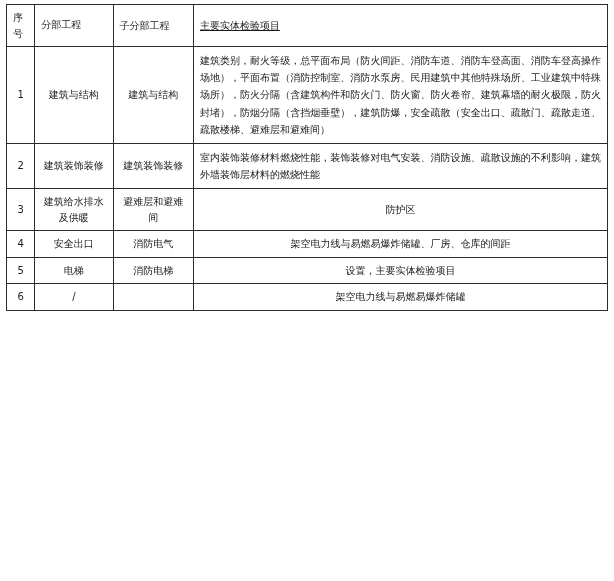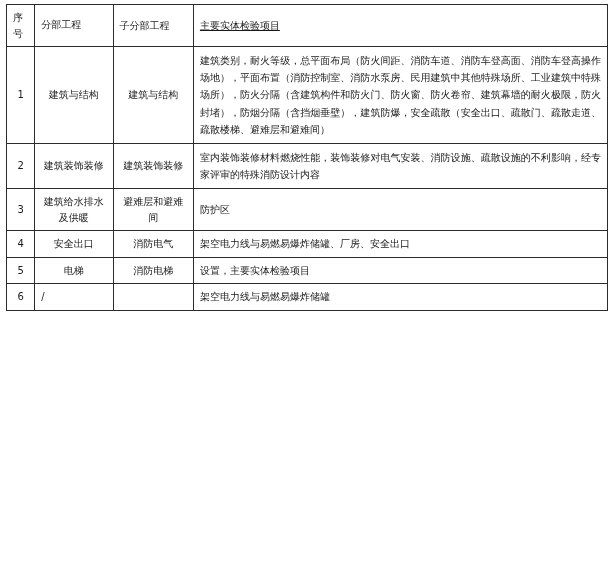--- a/index.html
+++ b/index.html
@@ -46,21 +46,21 @@
   }
   .hdr .col-no,
   .hdr .col-div,
   .hdr .col-sub {
     text-align: left;
   }
   .cell-center {
     text-align: center;
   }
   .cell-left {
-    text-align: left;
+    text-align: center;
   }
   .cell-justify {
     text-align: justify;
     text-justify: inter-ideograph;
     line-height: 1.72;
   }
 </style>
 </head>
 <body>
 
@@ -84,35 +84,35 @@
         <td class="cell-center">1</td>
         <td class="cell-center">建筑与结构</td>
         <td class="cell-center">建筑与结构</td>
         <td class="cell-justify">建筑类别，耐火等级，总平面布局（防火间距、消防车道、消防车登高面、消防车登高操作场地），平面布置（消防控制室、消防水泵房、民用建筑中其他特殊场所、工业建筑中特殊场所），防火分隔（含建筑构件和防火门、防火窗、防火卷帘、建筑幕墙的耐火极限，防火封堵），防烟分隔（含挡烟垂壁），建筑防爆，安全疏散（安全出口、疏散门、疏散走道、疏散楼梯、避难层和避难间）</td>
       </tr>
 
       <tr>
         <td class="cell-center">2</td>
         <td class="cell-center">建筑装饰装修</td>
         <td class="cell-center">建筑装饰装修</td>
-        <td class="cell-justify">室内装饰装修材料燃烧性能，装饰装修对电气安装、消防设施、疏散设施的不利影响，经专家评审的特殊消防设计内容</td>
+        <td class="cell-justify">室内装饰装修材料燃烧性能，装饰装修对电气安装、消防设施、疏散设施的不利影响，建筑外墙装饰层材料的燃烧性能</td>
       </tr>
 
       <tr>
         <td class="cell-center">3</td>
         <td class="cell-center">建筑给水排水及供暖</td>
         <td class="cell-center">避难层和避难间</td>
         <td class="cell-left">防护区</td>
       </tr>
 
       <tr>
         <td class="cell-center">4</td>
         <td class="cell-center">安全出口</td>
         <td class="cell-center">消防电气</td>
-        <td class="cell-left">架空电力线与易燃易爆炸储罐、厂房、安全出口</td>
+        <td class="cell-left">架空电力线与易燃易爆炸储罐、厂房、仓库的间距</td>
       </tr>
 
       <tr>
         <td class="cell-center">5</td>
         <td class="cell-center">电梯</td>
         <td class="cell-center">消防电梯</td>
         <td class="cell-left">设置，主要实体检验项目</td>
       </tr>
 
       <tr>

